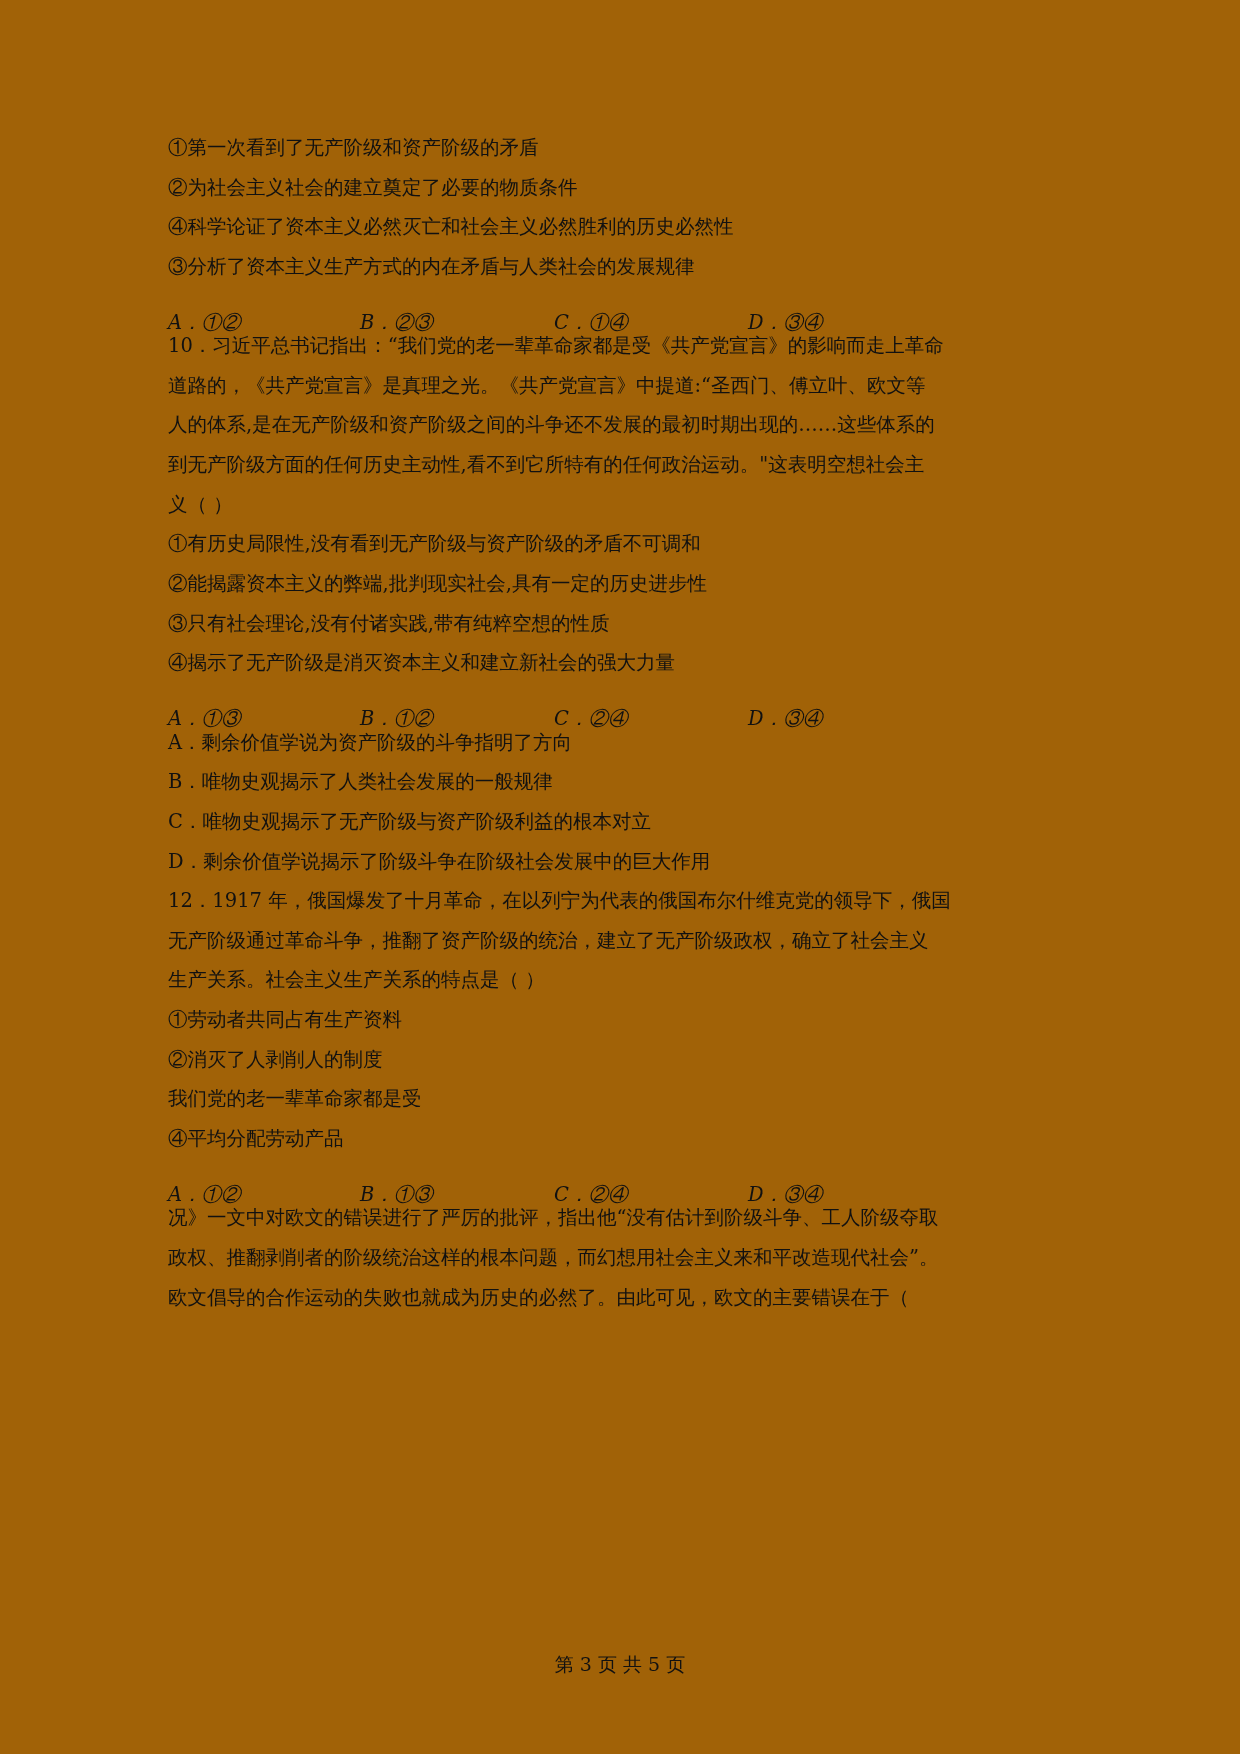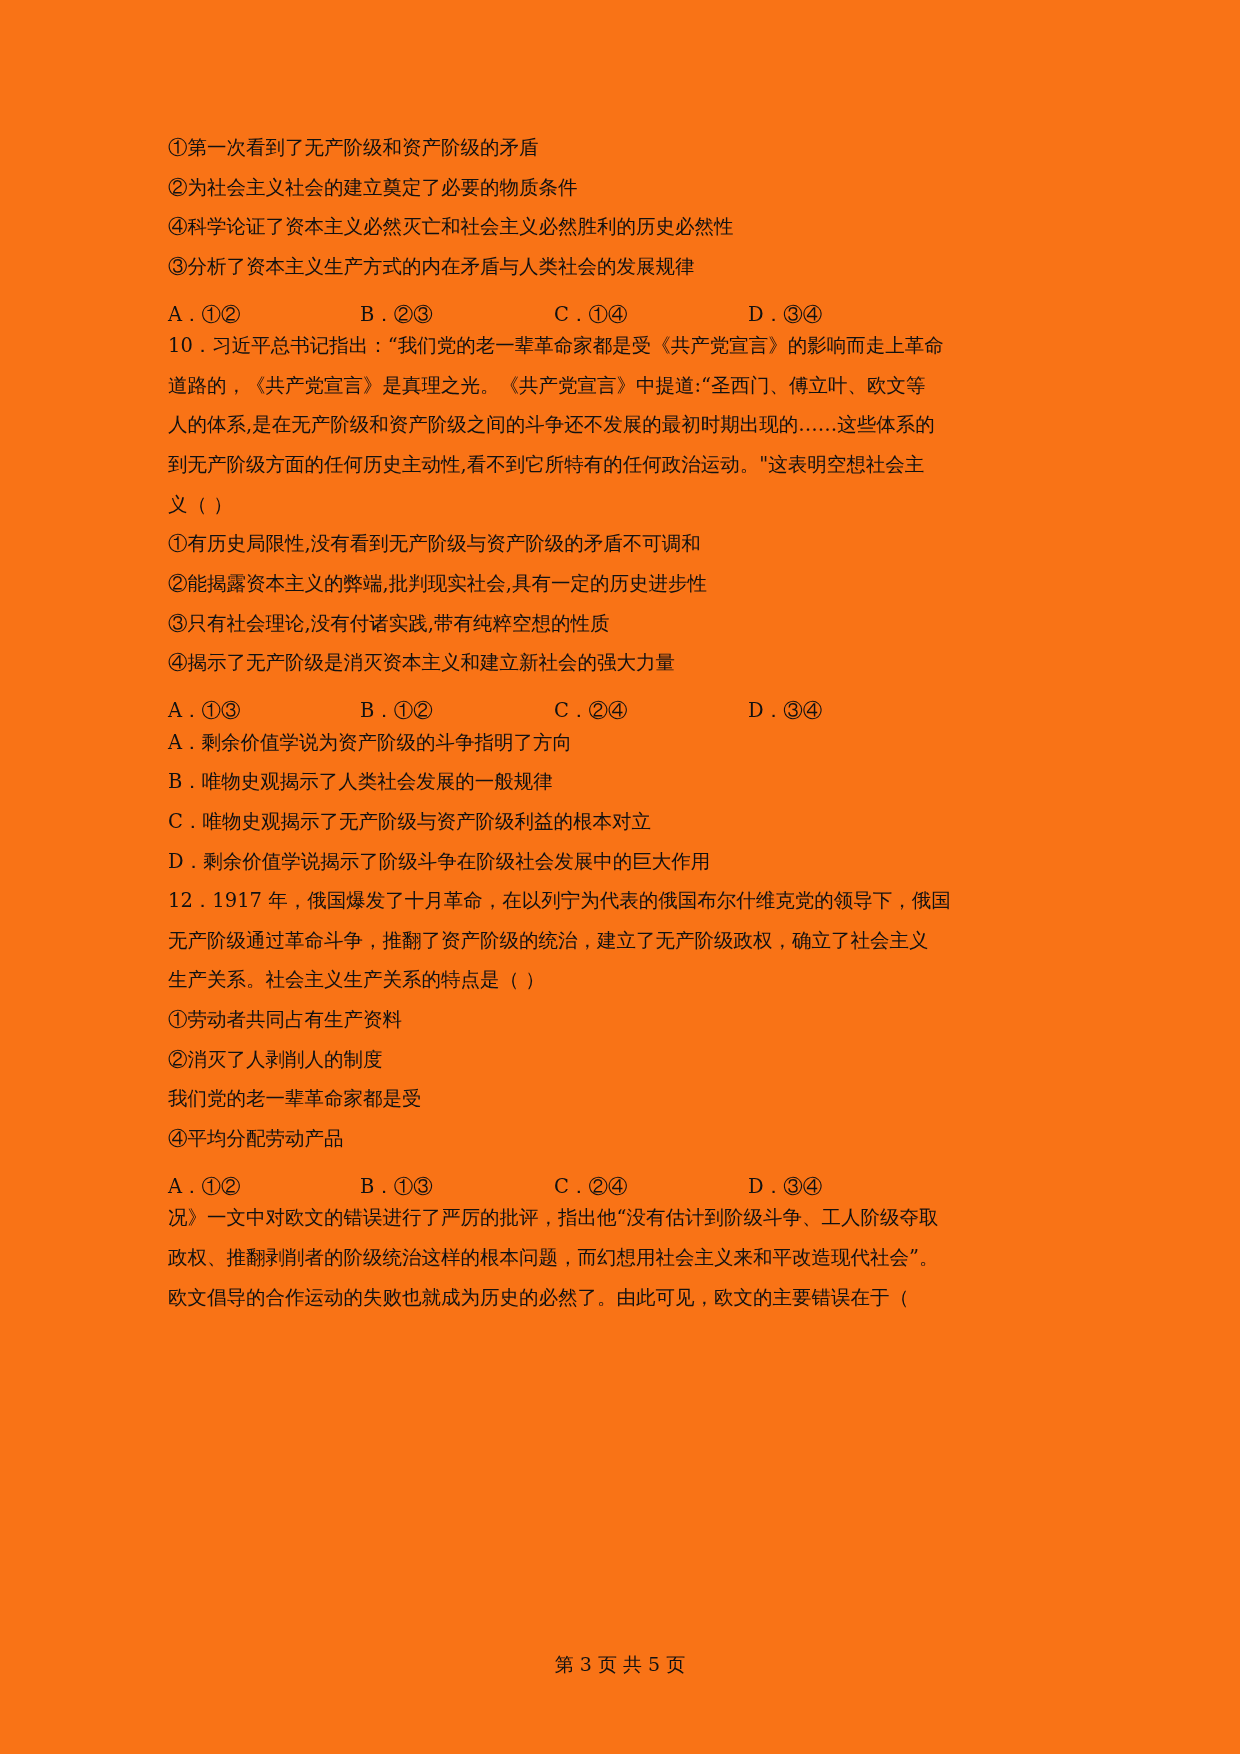--- a/index.html
+++ b/index.html
@@ -14,21 +14,21 @@
       overflow: hidden;
       font-family: "DejaVu Serif", "Liberation Serif", serif;
       color: #111111;
     }
     .page {
       position: absolute;
       left: 0;
       top: 0;
       width: 1240px;
       height: 1754px;
-      background: #f97316;
+      background: #a16207;
     }
     .content {
       position: absolute;
       left: 168px;
       top: 128px;
       width: 774px;
     }
     .line {
       height: 39.65px;
       line-height: 39.65px;
@@ -38,21 +38,22 @@
     }
     .options {
       position: relative;
       height: 39.65px;
       line-height: 39.65px;
       font-size: 19.5px;
       white-space: nowrap;
     }
     .opt {
       position: absolute;
-      top: 8px;
+      top: 16px;
+      font-style: italic;
     }
     .opt.a { left: 0px; }
     .opt.b { left: 192px; }
     .opt.c { left: 386px; }
     .opt.d { left: 580px; }
     .footer {
       position: absolute;
       left: 0;
       width: 1240px;
       top: 1652px;

